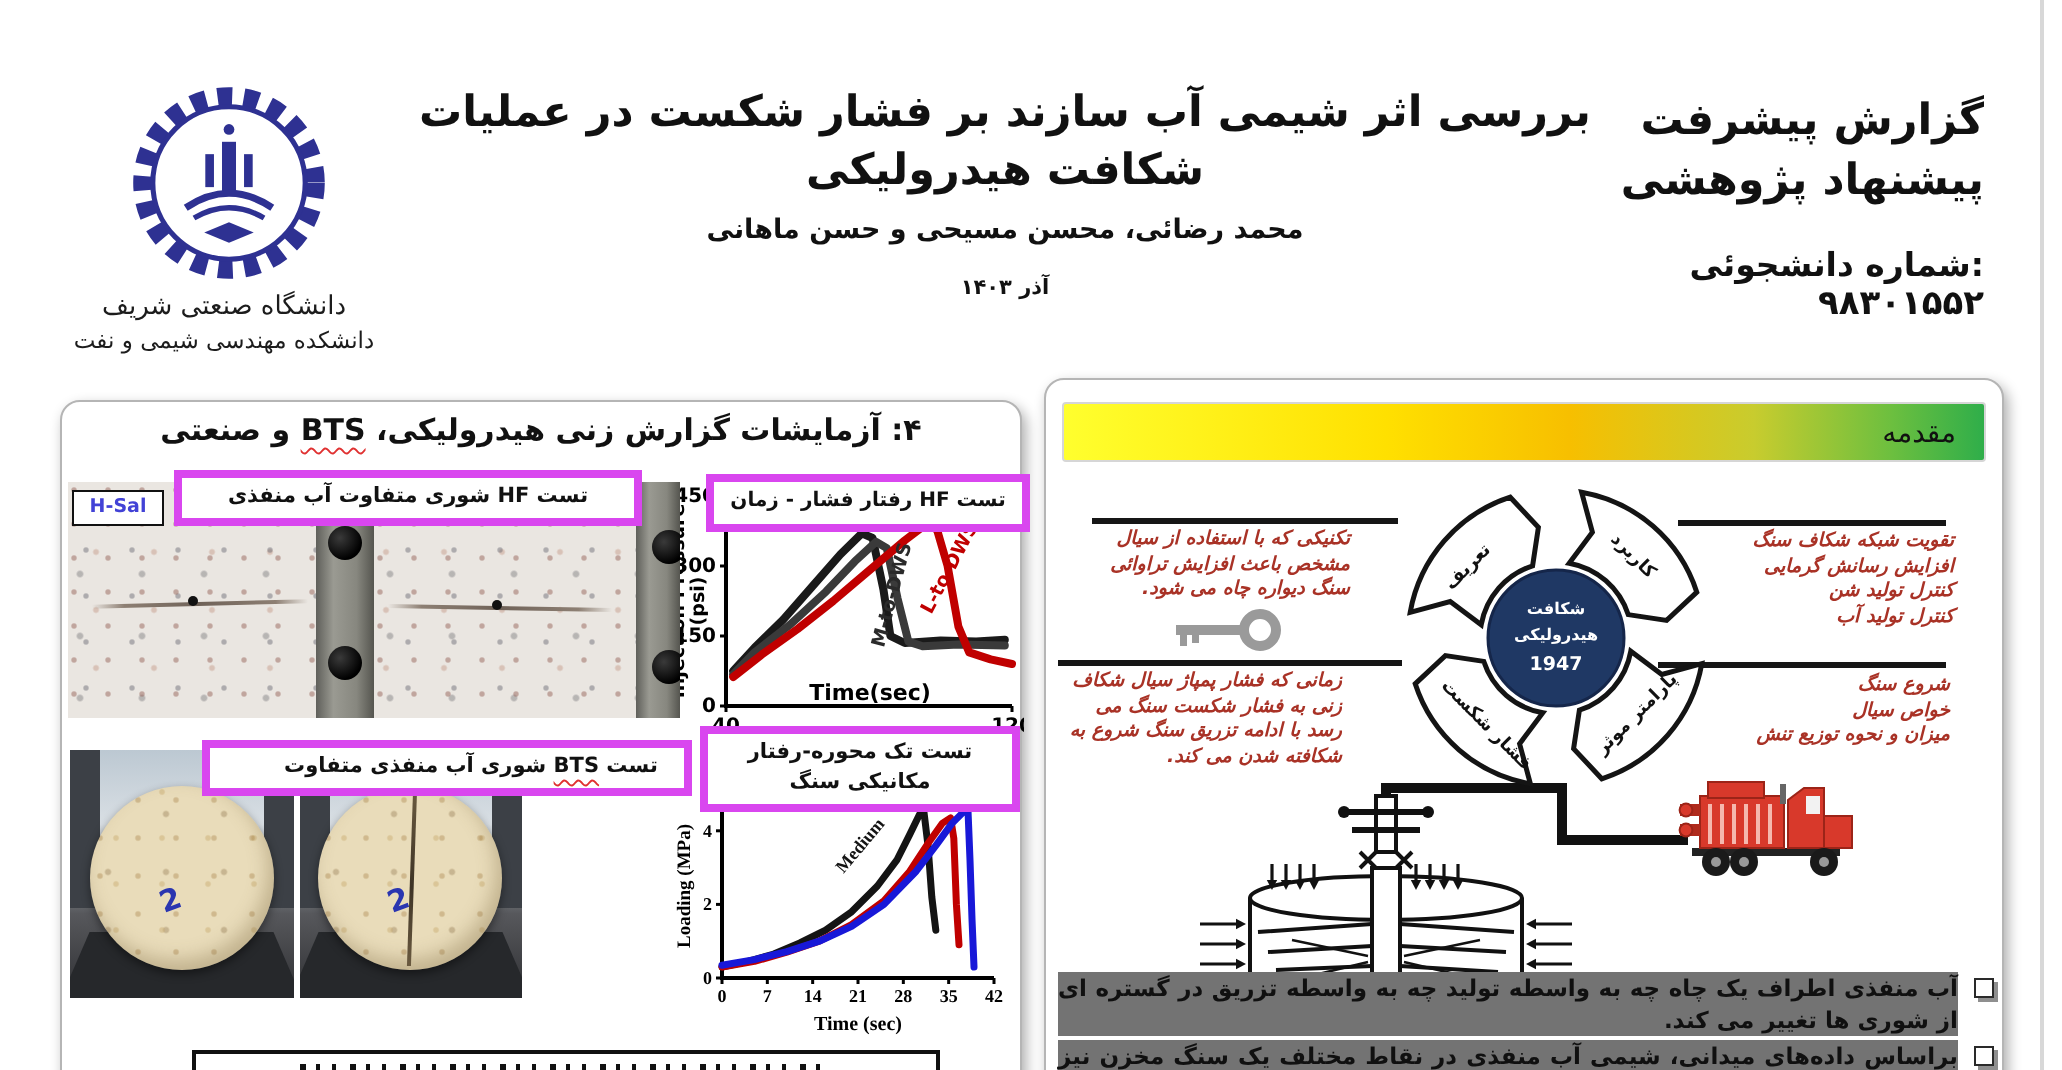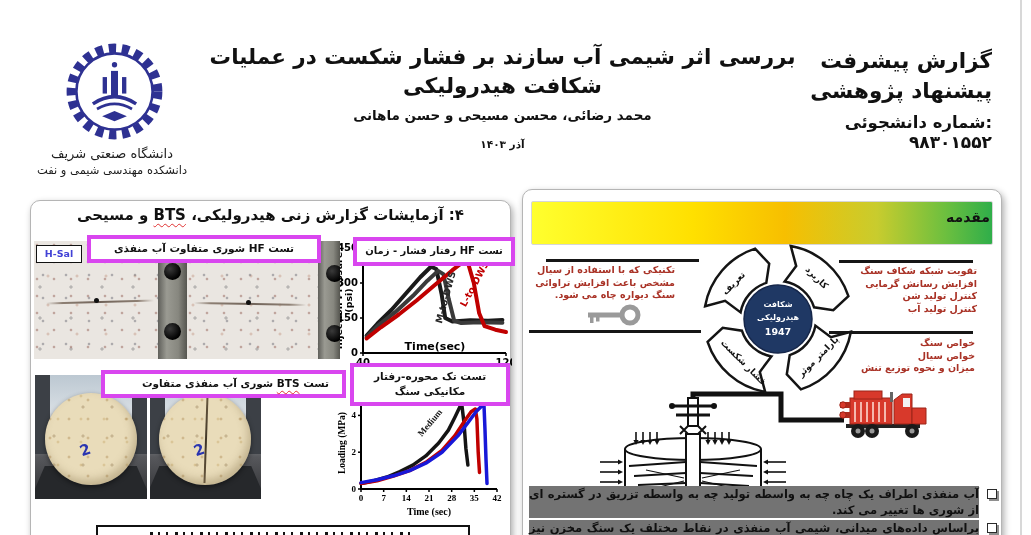--- a/index.html
+++ b/index.html
@@ -9,21 +9,21 @@
   
   .logo{position:absolute;left:63px;top:40px;width:103px;height:103px;}
   .uni-name{position:absolute;left:8px;top:146px;width:208px;text-align:center;font-size:13px;color:#1c1c1c;}
   .uni-fac{position:absolute;left:8px;top:163px;width:208px;text-align:center;font-size:11.5px;color:#1c1c1c;}
   .title-block{position:absolute;left:205px;top:42px;width:595px;text-align:center;direction:rtl;}
   .main-title{font-size:21.5px;font-weight:bold;line-height:29px;}
   .authors{margin-top:7px;font-size:13.5px;font-weight:bold;}
   .date{margin-top:15px;font-size:10.5px;font-weight:bold;}
   .report-block{position:absolute;left:780px;top:46px;width:212px;text-align:right;direction:rtl;}
   .report-title{font-size:21.5px;font-weight:bold;line-height:30px;}
-  .student-label{font-size:16.5px;font-weight:bold;margin-top:7px;}
+  .student-label{font-size:16.5px;font-weight:bold;margin-top:17px;}
   .student-number{font-size:17px;font-weight:bold;}
   .page-edge{position:absolute;left:1020px;top:0;width:2px;height:535px;background:#d8d8d8;}
 
   
   .panel{position:absolute;background:#fff;border:1.5px solid #b5b5b5;border-radius:10px;
          box-shadow:2px 3px 7px rgba(0,0,0,.33);}
   #left-panel{left:30px;top:200px;width:479px;height:400px;}
   #intro-panel{left:522px;top:189px;width:478px;height:400px;}
 
   
@@ -71,31 +71,31 @@
   .disc-crack{position:absolute;left:50%;top:2%;width:2px;height:96%;transform:rotate(2deg);z-index:3;
               background:linear-gradient(180deg,#6a5a40,#3e3426 55%,#6a5a40);}
   .bottom-box{position:absolute;left:65px;top:324px;width:370px;height:28px;border:2px solid #111;background:#fff;}
   .glyph-strip{position:absolute;left:14%;top:5px;width:72%;height:5px;
     background:repeating-linear-gradient(90deg,#111 0 3px,transparent 3px 8px,#111 8px 10px,transparent 10px 16px,#111 16px 18px,transparent 18px 25px);}
   .chart-svg{position:absolute;z-index:1;}
   #chart1{left:304px;top:32px;}
   #chart2{left:306px;top:160px;}
 
   
-  .intro-bar{position:absolute;left:8px;top:11px;width:462px;height:44px;border-radius:2px;
+  .intro-bar{position:absolute;left:8px;top:11px;width:462px;height:30px;border-radius:2px;
     background:linear-gradient(90deg,#ffff2e 0%,#ffe000 35%,#f7bf00 55%,#c8cc2e 75%,#6cbf3f 90%,#2fae4a 100%);
-    direction:rtl;font-size:14px;font-weight:bold;line-height:30px;padding-right:2px;box-sizing:border-box;
+    direction:rtl;font-size:14px;font-weight:normal;line-height:30px;padding-right:14px;box-sizing:border-box;
     border:1px solid #d6d6d6;}
   .rule{position:absolute;height:3px;background:#161616;z-index:1;}
   .rule-tl{left:23px;top:69px;width:153px;}
   .rule-bl{left:6px;top:140px;width:172px;}
   .rule-tr{left:316px;top:70px;width:134px;}
   .rule-br{left:306px;top:141px;width:144px;}
   .redtext{position:absolute;font-size:9.5px;font-weight:bold;color:#a93226;direction:rtl;
-           text-align:right;line-height:12.5px;z-index:2;}
+           text-align:right;line-height:12.5px;z-index:2;font-style:italic;}
   .block-def{left:12px;top:74px;width:140px;}
   .block-frac{left:6px;top:145px;width:142px;}
   .block-app{left:316px;top:75px;width:138px;}
   .block-par{left:320px;top:147px;width:132px;}
   .key-icon{position:absolute;left:62px;top:113px;width:58px;height:26px;z-index:3;}
   #cycle{position:absolute;left:133px;top:49px;width:250px;height:160px;z-index:3;}
   #schematic{position:absolute;left:73px;top:196px;width:340px;height:135px;z-index:2;}
   .bullets{position:absolute;left:6px;top:296px;width:468px;direction:rtl;z-index:6;}
   .bullet-item{display:flex;direction:rtl;margin-bottom:2px;align-items:flex-start;}
   .bullet-sq{flex:0 0 auto;width:8px;height:8px;border:1.5px solid #2a2a2a;background:#fff;
@@ -132,21 +132,21 @@
 
   <div class="report-block">
     <div class="report-title">گزارش پیشرفت</div>
     <div class="report-title">پیشنهاد پژوهشی</div>
     <div class="student-label">:شماره دانشجوئی</div>
     <div class="student-number">۹۸۳۰۱۵۵۲</div>
   </div>
 
   <div class="panel" id="left-panel">
     <div class="lp-title">
-      <span>۴: آزمایشات گزارش زنی هیدرولیکی، </span><span class="wavy">BTS</span><span> و مسیحی</span>
+      <span>۴: آزمایشات گزارش زنی هیدرولیکی، </span><span class="wavy">BTS</span><span> و صنعتی</span>
     </div>
 
     <div class="hf-photos">
       <div class="crack" style="left:12px;top:60px;width:108px;transform:rotate(-1.5deg);"></div>
       <div class="crack-dot" style="left:60px;top:57px;"></div>
       <div class="metal-bar" style="left:124px;width:29px;"></div>
       <div class="bolt" style="left:130px;top:22px;"></div>
       <div class="bolt" style="left:130px;top:82px;"></div>
       <div class="crack" style="left:160px;top:62px;width:112px;transform:rotate(1deg);"></div>
       <div class="crack-dot" style="left:212px;top:59px;"></div>
@@ -244,28 +244,29 @@
 
   <div class="panel" id="intro-panel">
     <div class="intro-bar">مقدمه</div>
 
     <div class="rule rule-tl"></div>
     <div class="rule rule-bl"></div>
     <div class="rule rule-tr"></div>
     <div class="rule rule-br"></div>
 
     <div class="redtext block-def">تکنیکی که با استفاده از سیال مشخص باعث افزایش تراوائی سنگ دیواره چاه می شود.</div>
+    <div class="redtext block-frac">زمانی که فشار پمپاژ سیال شکاف زنی به فشار شکست سنگ می رسد با ادامه تزریق سنگ شروع به شکافته شدن می کند.</div>
     <div class="redtext block-app">
         <div class="red-line">تقویت شبکه شکاف سنگ</div>
         <div class="red-line">افزایش رسانش گرمایی</div>
         <div class="red-line">کنترل تولید شن</div>
         <div class="red-line">کنترل تولید آب</div>
       </div>
     <div class="redtext block-par">
-        <div class="red-line">خواص سنگ</div>
+        <div class="red-line">شروع سنگ</div>
         <div class="red-line">خواص سیال</div>
         <div class="red-line">میزان و نحوه توزیع تنش</div>
       </div>
 
     <svg class="key-icon" viewBox="0 0 58 26">
       <circle cx="45" cy="12" r="8" fill="none" stroke="#9a9a9a" stroke-width="5"></circle>
       <rect x="3" y="9.5" width="36" height="5" fill="#9a9a9a"></rect>
       <rect x="5" y="14" width="3.5" height="6" fill="#9a9a9a"></rect>
       <rect x="11" y="14" width="3.5" height="4.5" fill="#9a9a9a"></rect>
     </svg>

